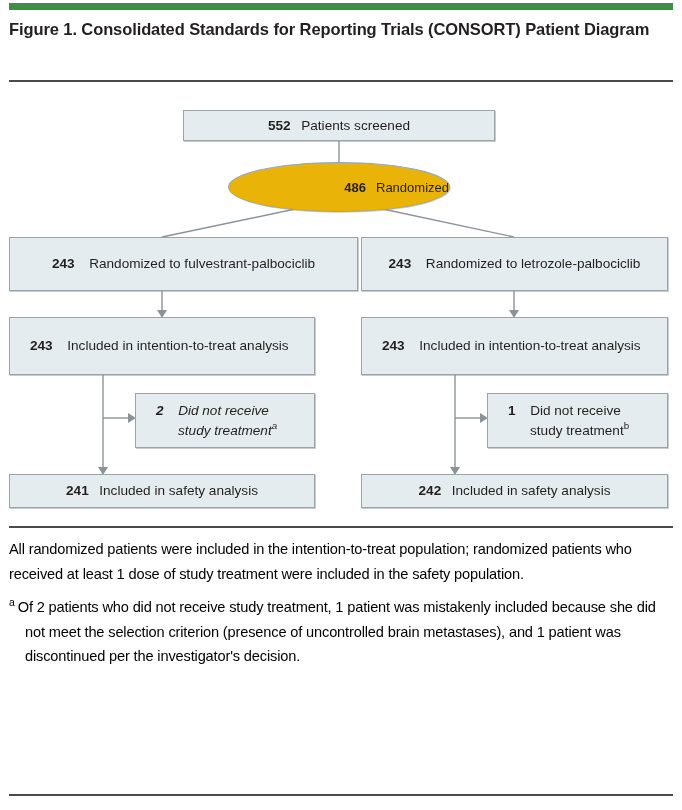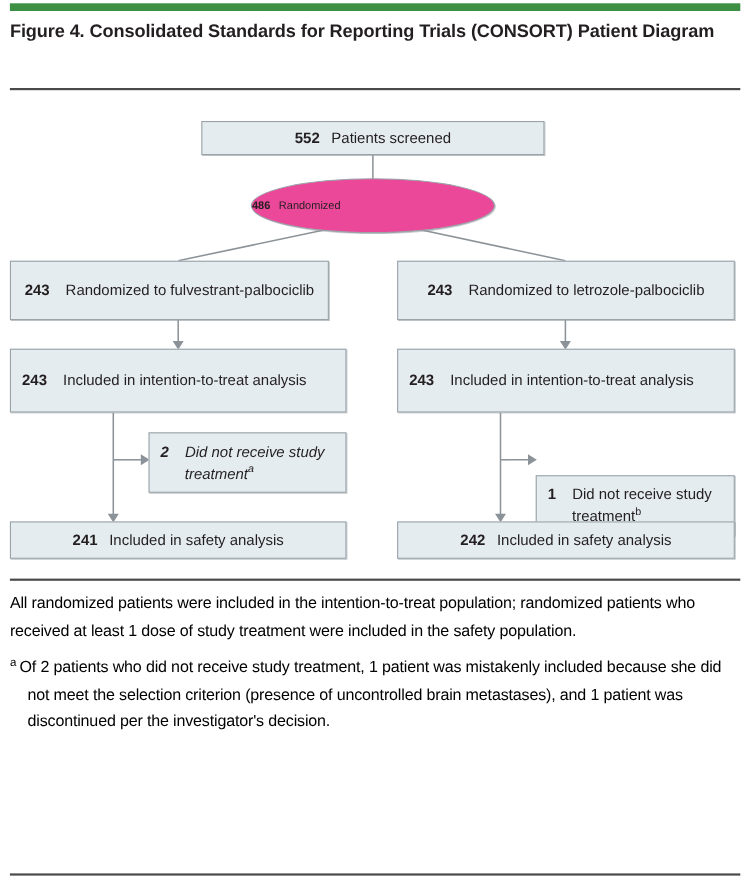--- a/index.html
+++ b/index.html
@@ -62,21 +62,21 @@
     border: 1px solid #9aa3a8;
     box-shadow: 0.8px 0.8px 0 rgba(130,140,146,0.55);
     font-size: 13.6px;
     line-height: 20px;
     color: #231f20;
     display: flex;
     align-items: center;
   }
   .box .inner {
     width: 100%;
-    padding: 0 10px;
+    padding: 0 20px;
     box-sizing: border-box;
   }
   .box .num {
     font-weight: bold;
   }
   .box.center .inner { text-align: center; }
   .hang {
     display: block;
     padding-left: 30px;
     text-indent: -30px;
@@ -85,27 +85,27 @@
   sup {
     font-size: 0.72em;
     vertical-align: super;
     line-height: 0;
   }
 
   
   .ellipse {
     position: absolute;
     box-sizing: border-box;
-    background: #ec4899;
+    background: #eab308;
     border: 1px solid #9aa3a8;
     border-radius: 50%;
     display: flex;
     align-items: center;
-    justify-content: flex-start;
-    font-size: 10px;
+    justify-content: flex-end;
+    font-size: 13px;
     color: #231f20;
     box-shadow: 0.8px 0.8px 0 rgba(130,140,146,0.45);
   }
   .ellipse .num { font-weight: bold; }
 
   
   .foot-rule-top {
     position: absolute;
     left: 9px;
     top: 526px;
@@ -142,21 +142,21 @@
     vertical-align: super;
     line-height: 0;
     margin-right: 3px;
   }
   .note-fn .body { }
 </style>
 </head>
 <body>
 
 <div class="green-rule"></div>
-<div class="fig-title">Figure 4. Consolidated Standards for Reporting Trials (CONSORT) Patient Diagram</div>
+<div class="fig-title">Figure 1. Consolidated Standards for Reporting Trials (CONSORT) Patient Diagram</div>
 <div class="title-rule"></div>
 
 <svg id="diagram" viewBox="0 0 682 810">
   <g stroke="#8b9398" stroke-width="1.4" fill="none">
 
     <line x1="339" y1="140" x2="339" y2="163"></line>
 
     <line x1="300" y1="208" x2="162" y2="237"></line>
 
     <line x1="378" y1="208" x2="514" y2="237"></line>
@@ -197,21 +197,21 @@
   </div>
 </div>
 
 <div class="ellipse" style="left:228px; top:162px; width:222px; height:50px;">
   <div>
     <span class="num">486 </span>
     <span>Randomized</span>
   </div>
 </div>
 
-<div class="box" style="left:9px; top:237px; width:290px; height:54px;">
+<div class="box" style="left:9px; top:237px; width:349px; height:54px;">
   <div class="inner" style="text-align:center;">
     <span class="hang" style="display:inline-block; text-align:left;">
       <span class="num">243 </span>
       <span>Randomized to fulvestrant-palbociclib</span>
     </span>
   </div>
 </div>
 
 <div class="box" style="left:9px; top:317px; width:306px; height:58px;">
   <div class="inner">
@@ -249,21 +249,21 @@
 
 <div class="box" style="left:361px; top:317px; width:307px; height:58px;">
   <div class="inner">
     <span class="hang">
       <span class="num">243 </span>
       <span>Included in intention-to-treat analysis</span>
     </span>
   </div>
 </div>
 
-<div class="box" style="left:487px; top:393px; width:181px; height:55px;margin-top:39px;">
+<div class="box" style="left:487px; top:393px; width:181px; height:55px;">
   <div class="inner">
     <span class="hang" style="padding-left:22px; text-indent:-22px;">
       <span class="num">1 </span>
       <span>Did not receive study treatment</span><sup>b</sup>
     </span>
   </div>
 </div>
 
 <div class="box center" style="left:361px; top:474px; width:307px; height:34px;">
   <div class="inner">

